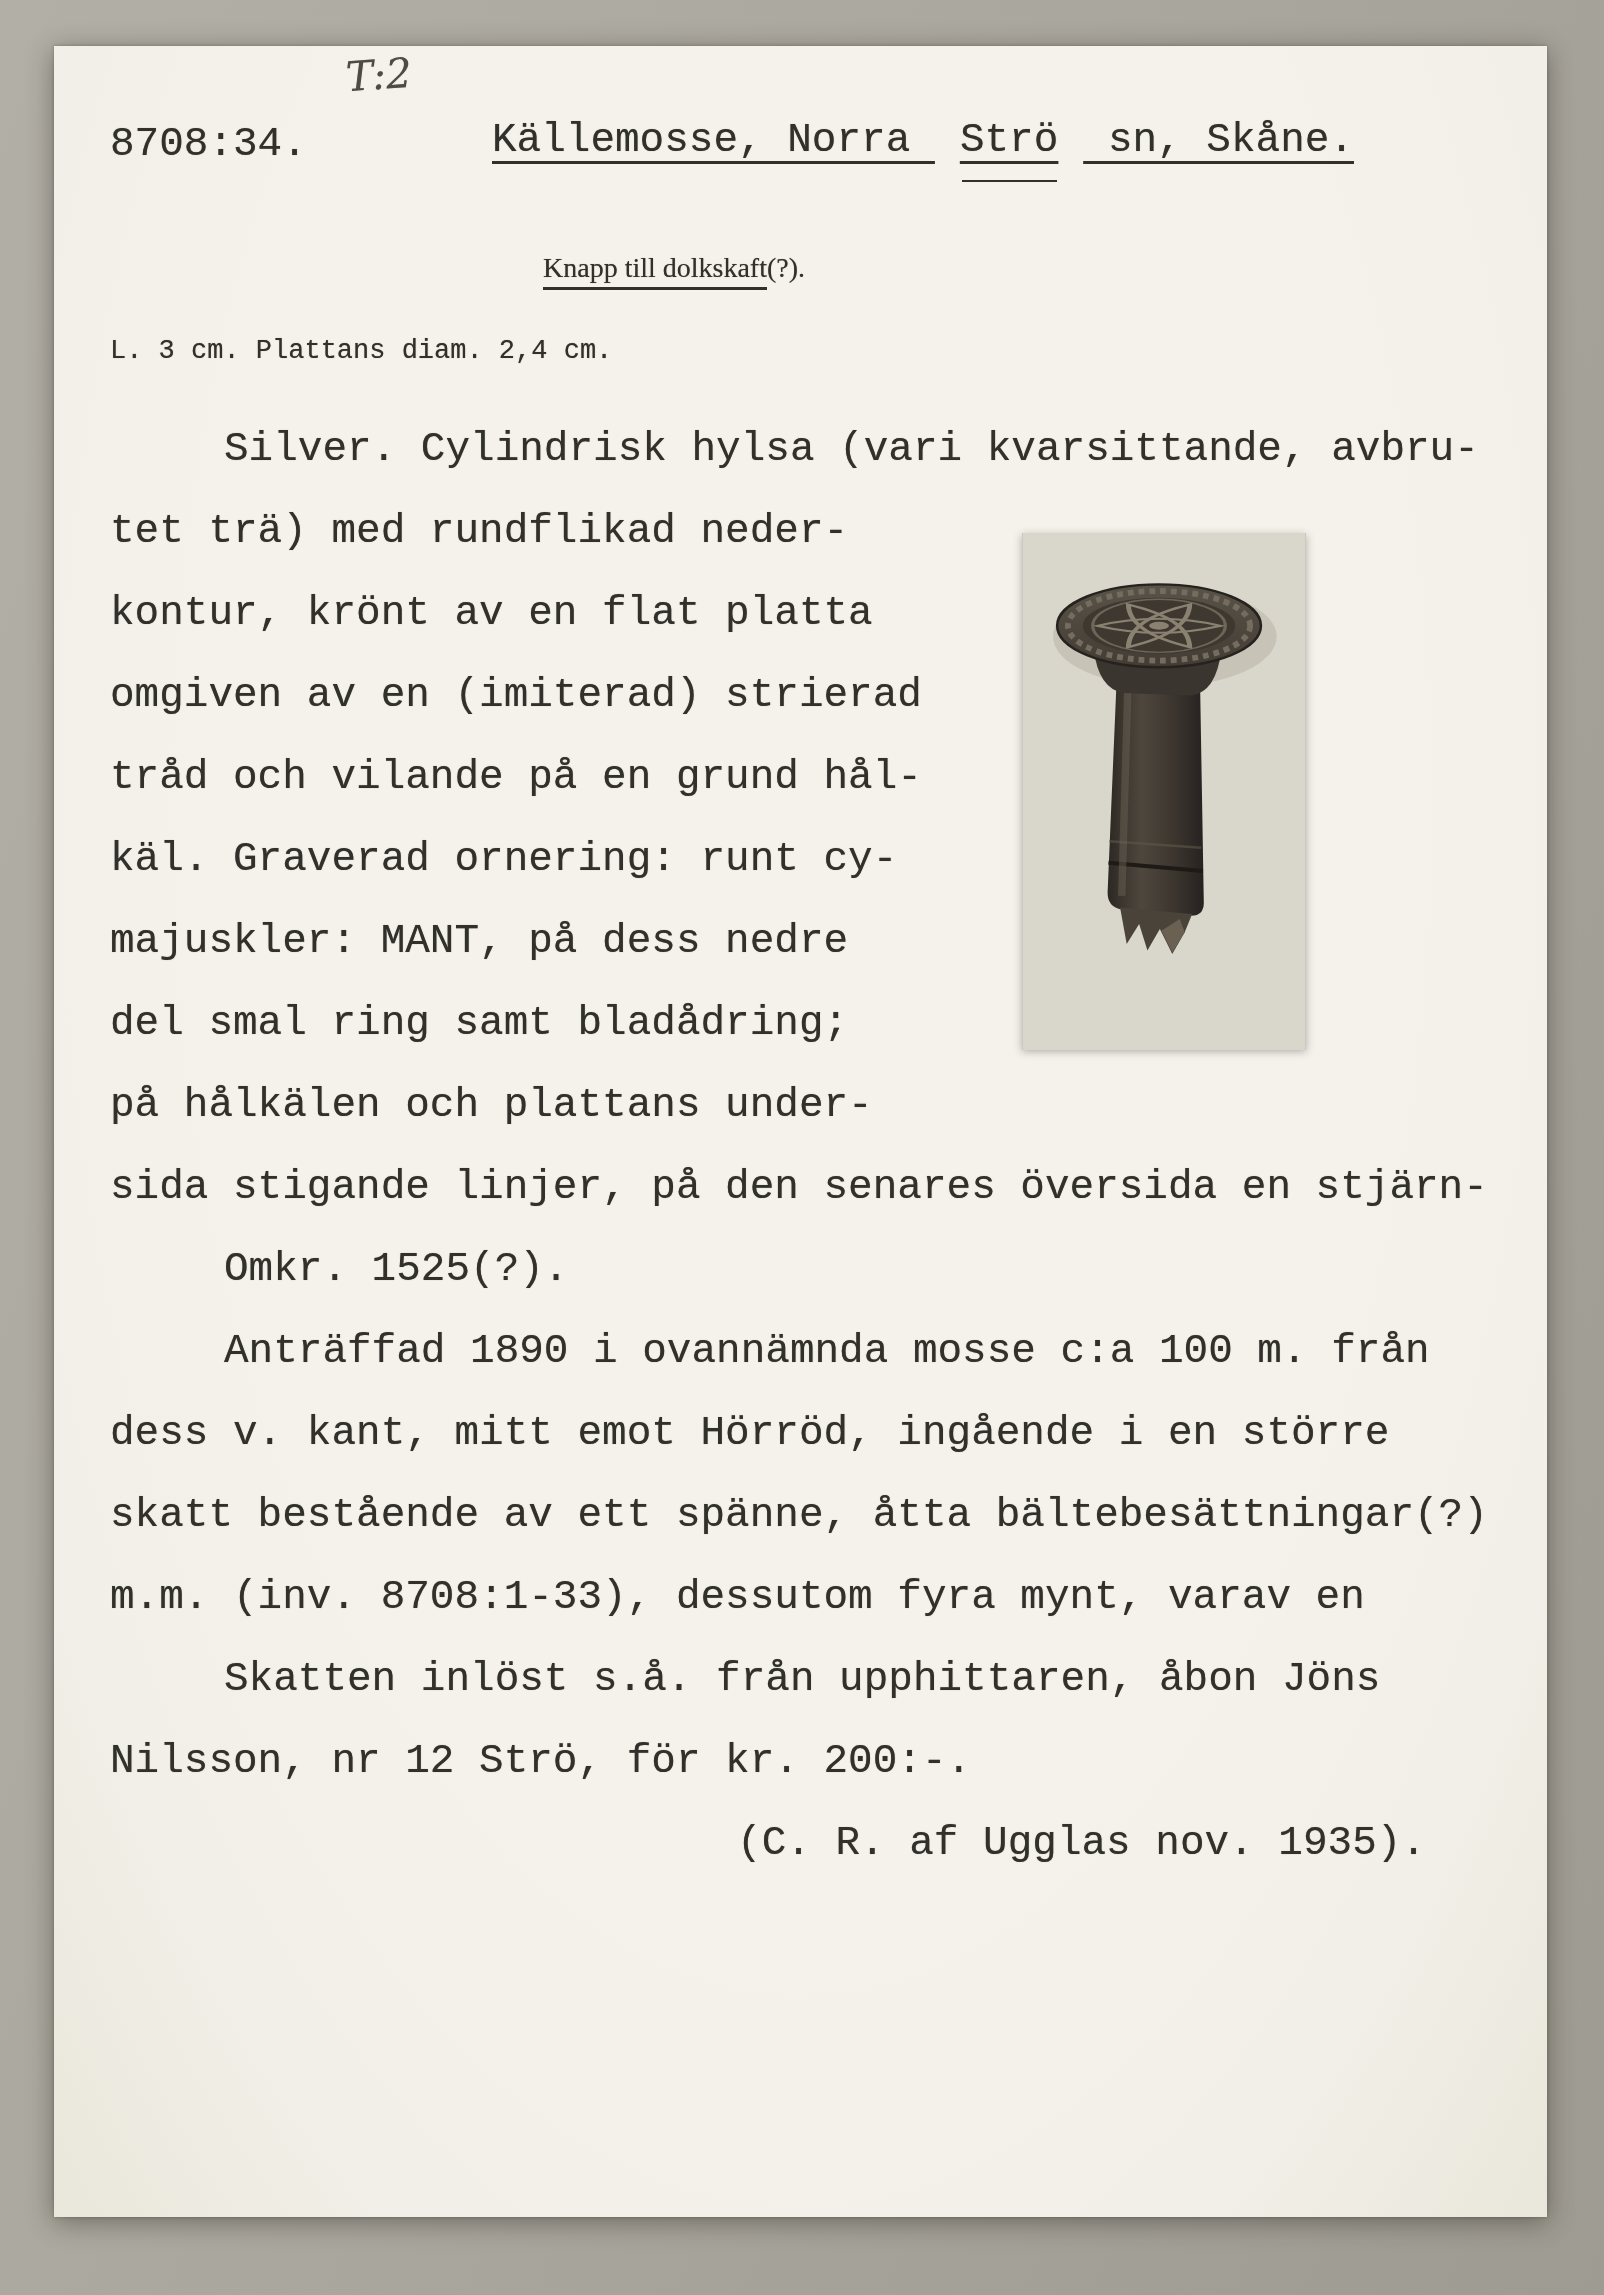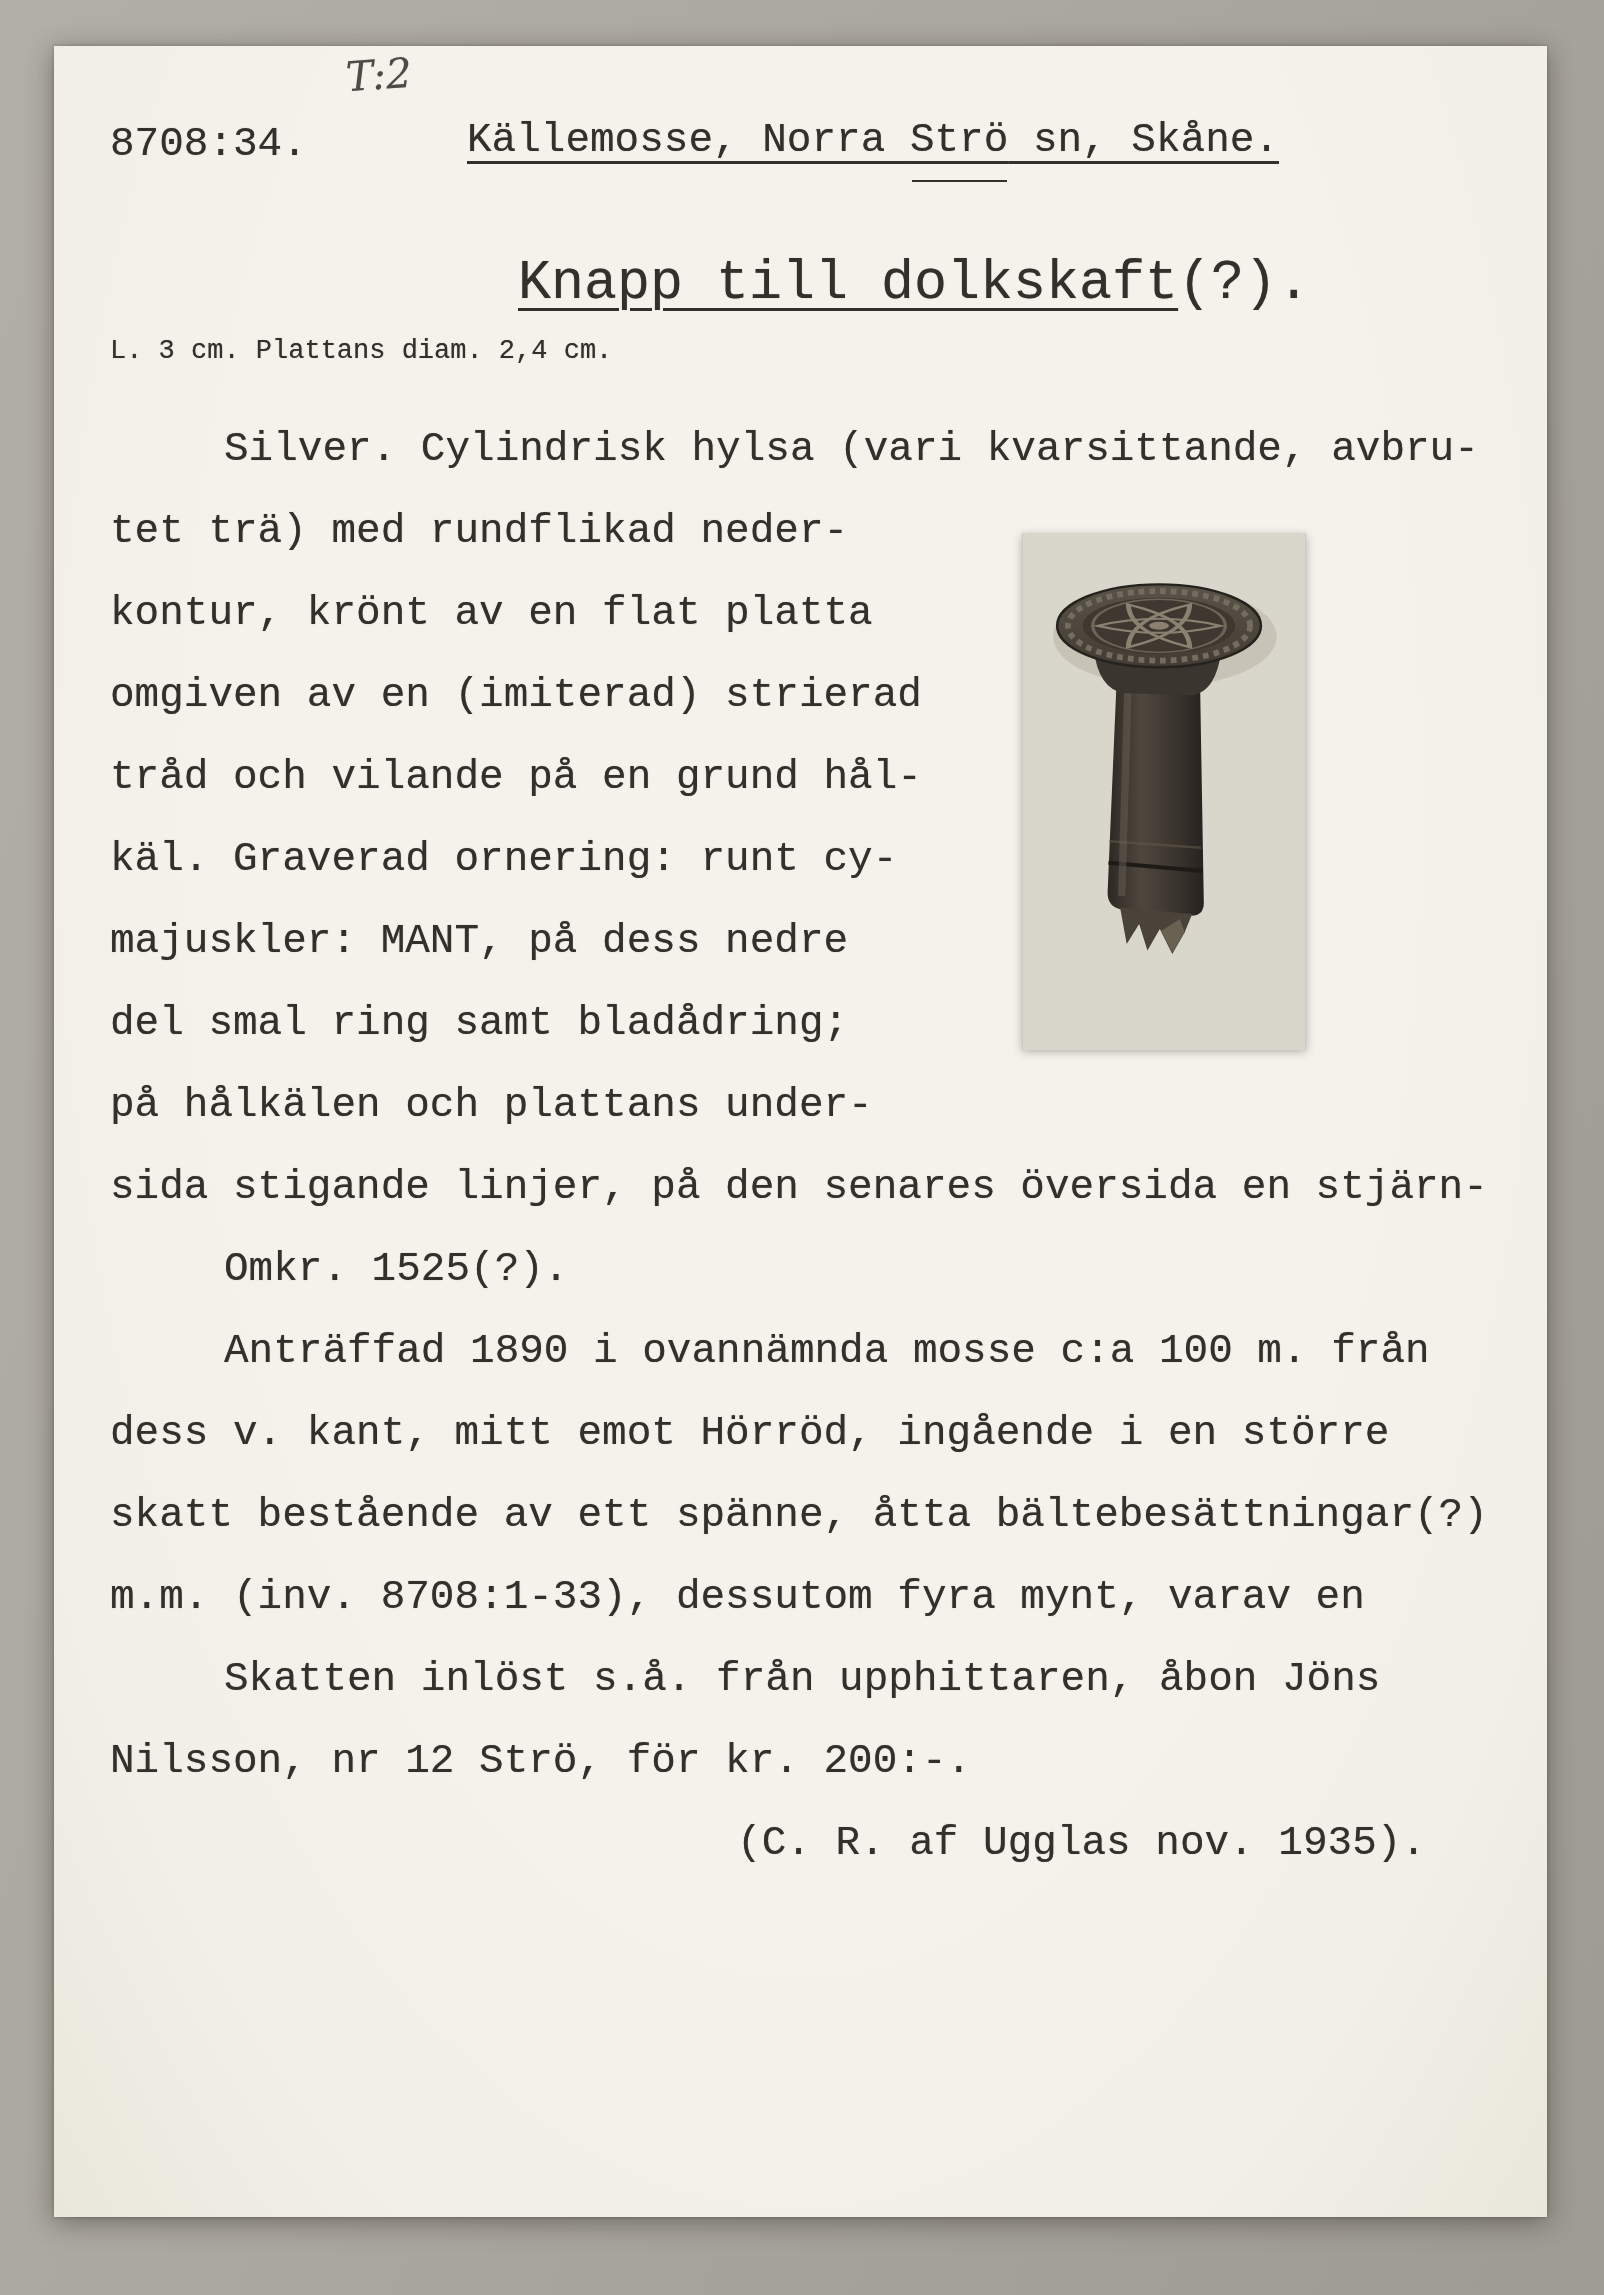--- a/index.html
+++ b/index.html
@@ -34,27 +34,28 @@
     font-family:"DejaVu Serif",serif;font-style:italic;
     font-size:41px;color:#4d4b46;transform:rotate(-4deg);
     text-shadow:0 0 0.8px rgba(70,68,64,.4);
   }
   .catalog{position:absolute;left:56px;top:75px;font-size:41px;}
   .title{position:absolute;left:413px;top:71px;font-size:41px;}
   .u{
     text-decoration:underline;
     text-decoration-thickness:2.5px;
     text-underline-offset:10px;
+    margin-left:25px;
   }
   .double{position:relative;}
   .double::after{
     content:"";position:absolute;left:1.7px;right:1.7px;bottom:-19px;height:2.5px;
     background:var(--ink);
   }
-  .subtitle{position:absolute;left:464px;top:206px;font-size:55px;}
+  .subtitle{position:absolute;left:464px;top:206px;font-size:28px;font-family:Liberation Serif, serif;}
   .measure{position:absolute;left:56px;top:290px;font-size:27px;}
   .body-text{position:absolute;left:56px;top:362px;width:1426px;font-size:41px;}
   .line{height:82px;line-height:82px;}
   .line.indent{text-indent:114px;}
   .line.centered{text-indent:517px;text-align:center;}
   .photo{
     position:absolute;left:968px;top:487px;width:284px;height:517px;
     box-shadow:0 1.7px 8.3px rgba(40,38,32,.35), inset 0 0 0 0.8px rgba(90,86,78,.4);
     background:#d9d6cc;
   }

